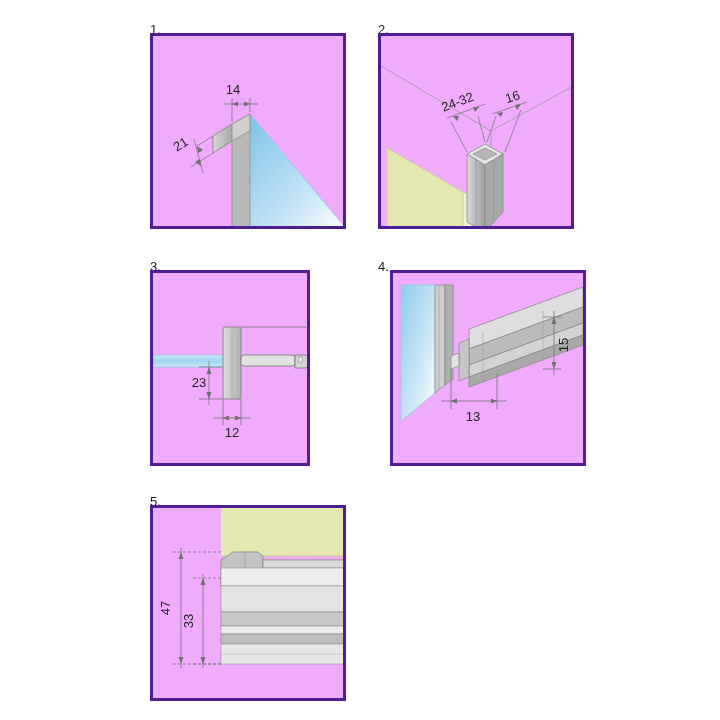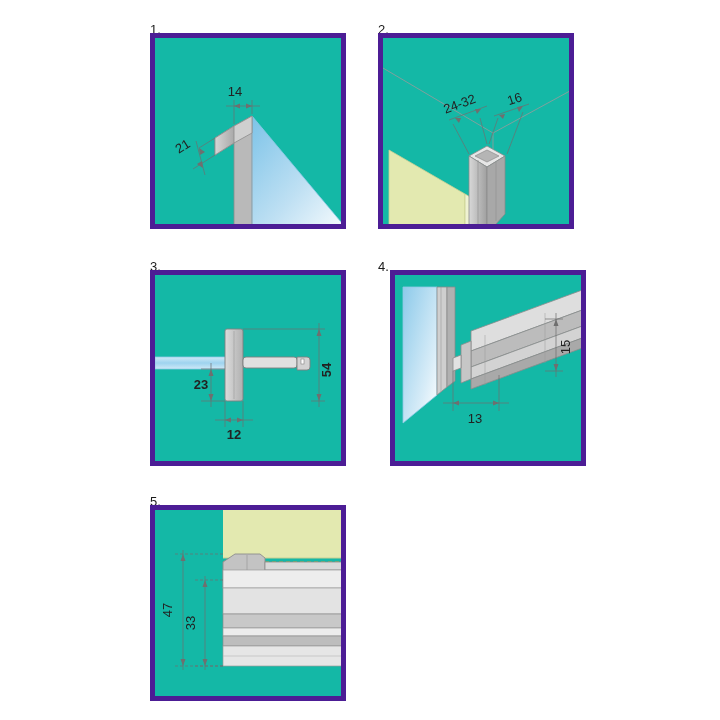--- a/index.html
+++ b/index.html
@@ -17,22 +17,22 @@
   }
   .sheet {
     position: absolute;
     left: 0; top: 0;
     width: 720px;
     height: 720px;
   }
   .panel {
     position: absolute;
     box-sizing: border-box;
-    border: 5px solid #4c1d95;
-    background: #14b8a6;
+    border: 3px solid #4c1d95;
+    background: #f0abfc;
     text-align: right;
   }
   .panel-num {
     position: absolute;
     font-size: 13px;
     color: #1a1a1a;
     font-family: "Liberation Sans", sans-serif;
   }
   .fig {
     position: absolute;
@@ -43,21 +43,21 @@
   }
   svg { display: block; }
   .dimtxt {
     font-family: "Liberation Sans", sans-serif;
     font-size: 13px;
     fill: #222222;
   }
   
   #panel1 { left: 150px; top: 33px;  width: 196px; height: 196px; }
   #panel2 { left: 378px; top: 33px;  width: 196px; height: 196px; }
-  #panel3 { left: 150px; top: 270px; width: 196px; height: 196px; font-weight: bold; }
+  #panel3 { left: 150px; top: 270px; width: 160px; height: 196px; }
   #panel4 { left: 378px; top: 270px; width: 196px; height: 196px; margin-left: 12px; }
   #panel5 { left: 150px; top: 505px; width: 196px; height: 196px; }
 
   #num1 { left: 150px; top: 22px; }
   #num2 { left: 378px; top: 22px; }
   #num3 { left: 150px; top: 259px; }
   #num4 { left: 378px; top: 259px; }
   #num5 { left: 150px; top: 494px; }
 </style>
 </head>

